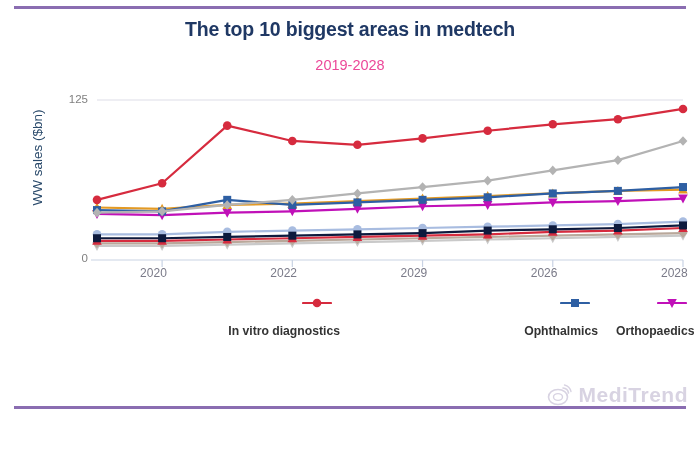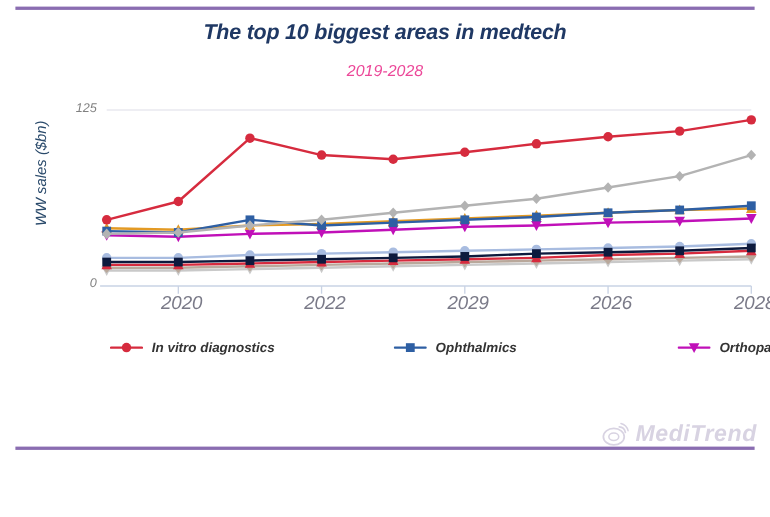--- a/index.html
+++ b/index.html
@@ -7,21 +7,20 @@
     margin: 0; padding: 0;
     width: 700px; height: 470px;
     background: #ffffff;
     font-family: "Liberation Sans", sans-serif;
   }
   #page {
     position: relative;
     width: 700px; height: 416px;
     background: #ffffff;
     overflow: hidden;
-    font-style: italic;
   }
   
   .rule-top {
     position: absolute; left: 14px; top: 6px;
     width: 672px; height: 3px;
     background: #8a6db1;
   }
   .rule-bottom {
     position: absolute; left: 14px; bottom: 7px;
     width: 672px; height: 3px;
@@ -61,41 +60,42 @@
     right: 0;
     font-size: 11.5px; color: #808080;
     text-align: right;
     width: 40px;
   }
   .ytick-125 { top: 93px; left: 48px; }
   .ytick-0   { top: 252px; left: 48px; }
   .xtick {
     position: absolute;
     top: 266px;
-    font-size: 17px; color: #7a7a88;
-    text-align: right;
+    font-size: 12px; color: #7a7a88;
+    text-align: left;
     width: 44px;
   }
   svg.chart { position: absolute; left: 0; top: 0; }
   
   .legend {
     position: absolute;
     left: 100px; top: 305px;
     width: 520px; height: 112px;
     display: grid;
     grid-template-columns: 240px 240px;
     grid-auto-rows: 22px;
     grid-auto-flow: column;
     column-gap: 18px;
     align-items: center;
   }
   .legend-item {
-    display: flex; align-items: center;
+    display: flex; align-items: flex-end;
     font-size: 12.2px; font-weight: bold; color: #333333;
     white-space: nowrap;
+    flex-direction: column;
   }
   .legend-swatch {
     width: 30px; height: 16px;
     margin-right: 8px;
     flex: 0 0 30px;
   }
   .legend-label { line-height: 1; }
   
   .source {
     position: absolute;

